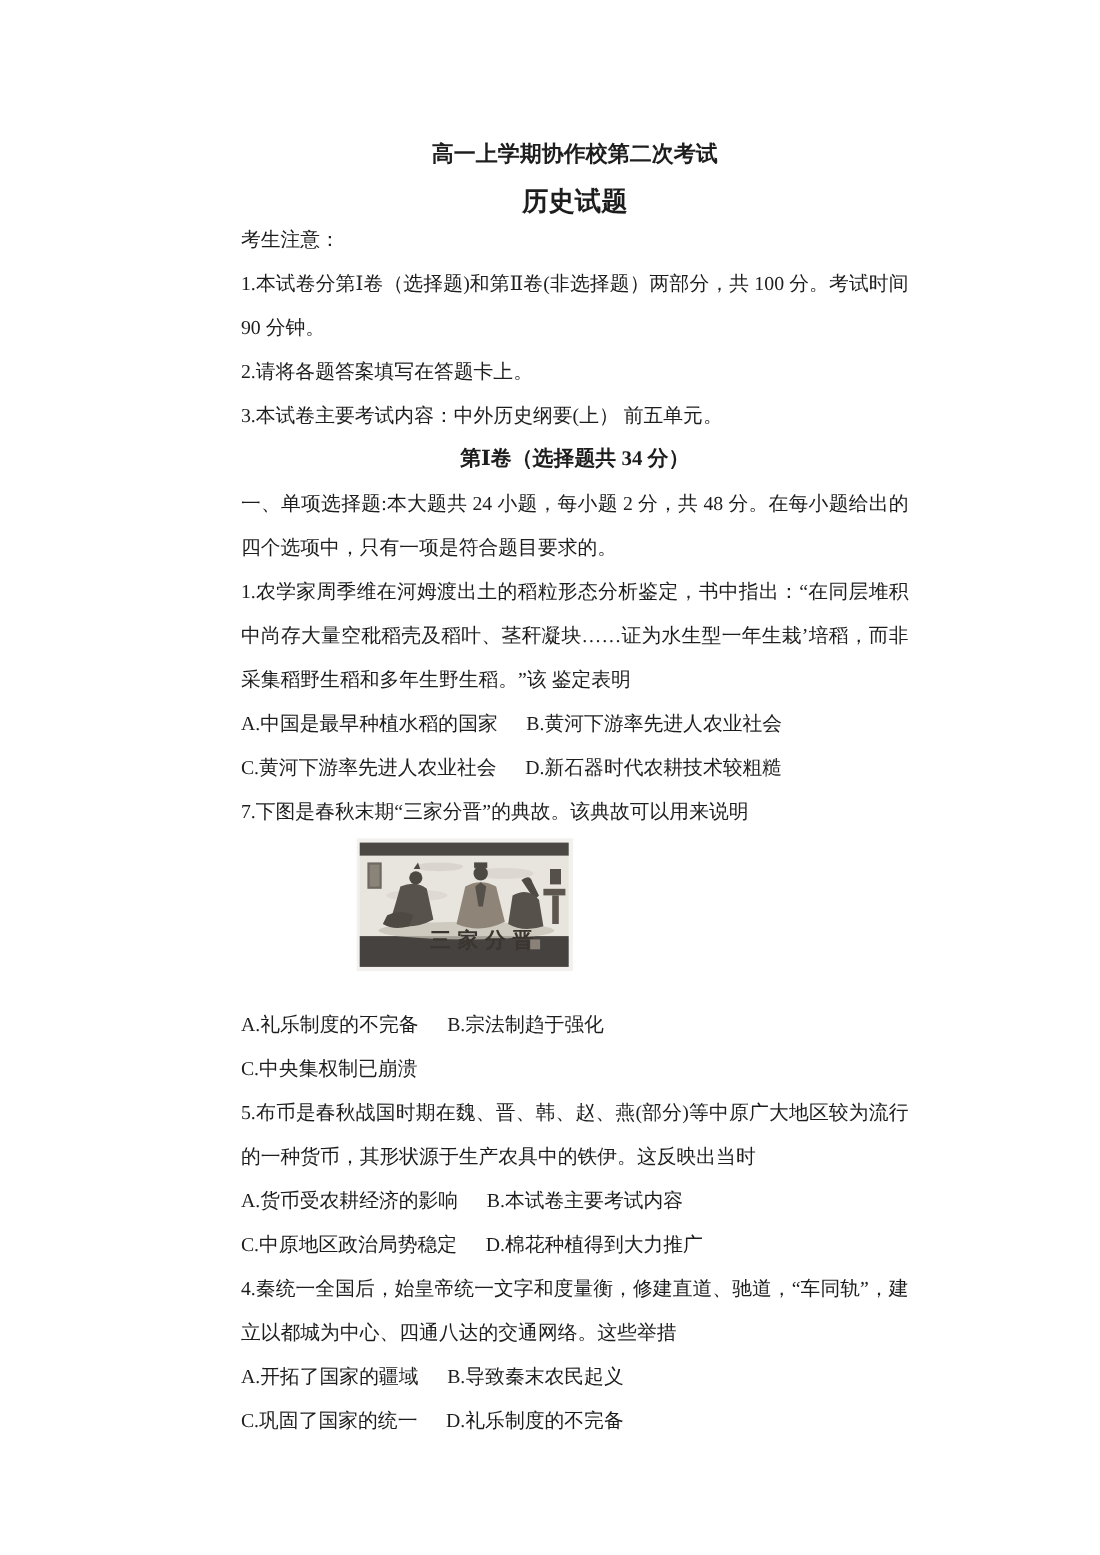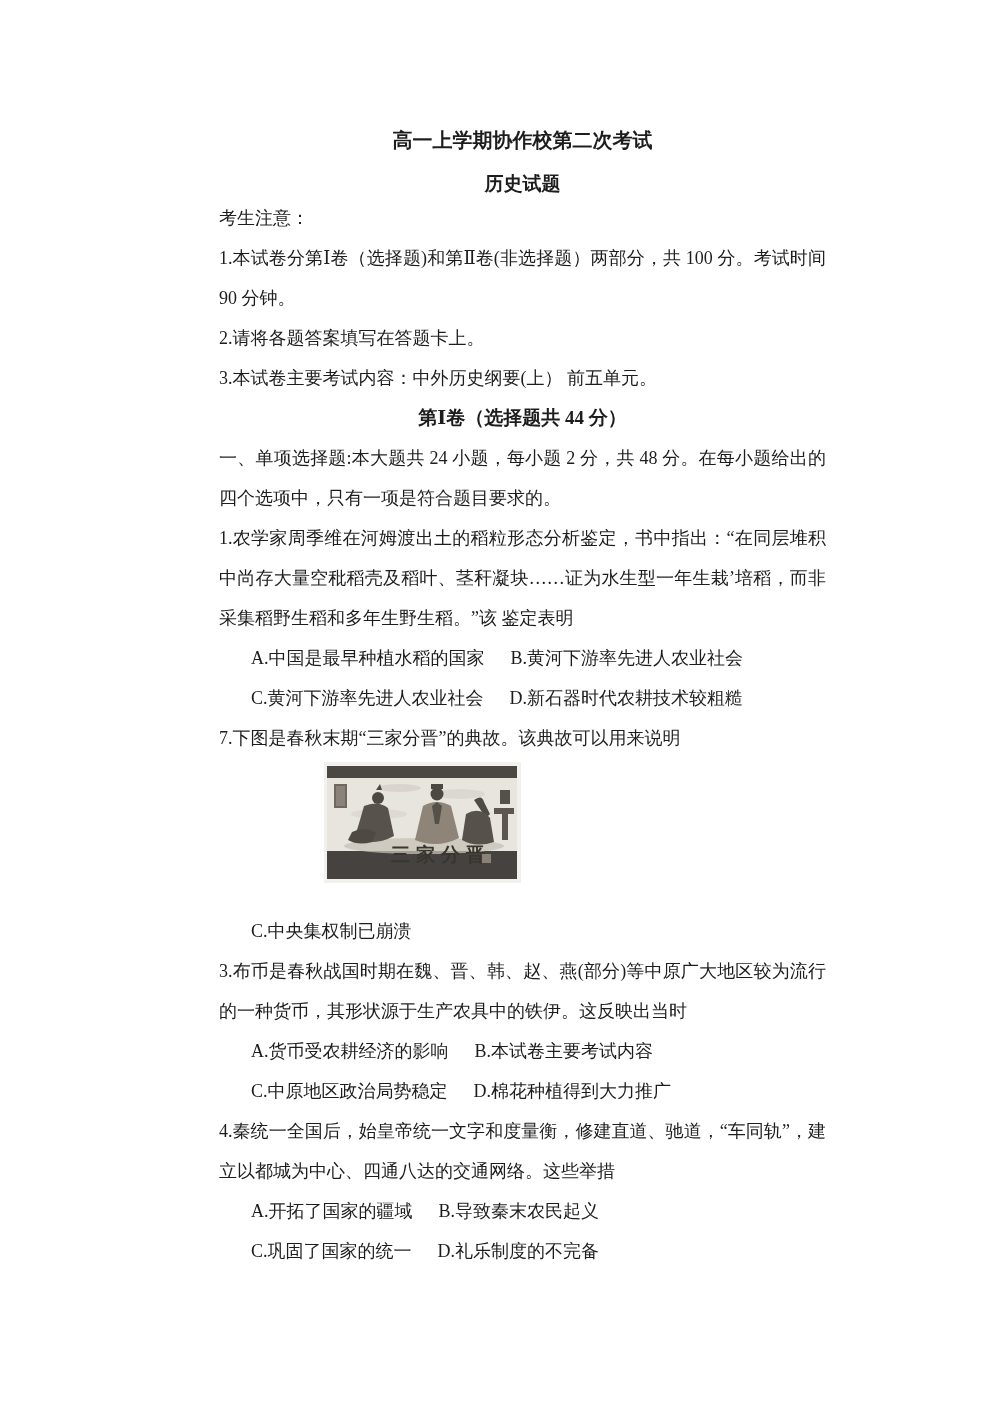--- a/index.html
+++ b/index.html
@@ -15,21 +15,21 @@
     padding: 126px 105px 0 150px;
     overflow: hidden;
   }
   .title {
     font-size: 20px;
     font-weight: bold;
     text-align: center;
     line-height: 28px;
   }
   .subtitle {
-    font-size: 19px;
+    font-size: 24px;
     font-weight: bold;
     text-align: center;
     line-height: 28px;
     margin-top: 16px;
   }
   .body p.line {
     font-size: 18px;
     line-height: 40px;
   }
   .body p.just {
@@ -40,21 +40,20 @@
     font-weight: bold;
     text-align: center;
     line-height: 40px;
   }
   .opt-row {
     display: flex;
     gap: 26px;
     font-size: 18px;
     line-height: 40px;
     white-space: nowrap;
-    margin-left: 32px;
   }
   figure.illus {
     width: 197px;
     height: 121px;
     margin: 4px 0 28px 105px;
     text-decoration: underline;
   }
   figure.illus svg { display: block; }
 </style>
 </head>
@@ -65,21 +64,21 @@
   <h1 class="title">高一上学期协作校第二次考试</h1>
   <h2 class="subtitle">历史试题</h2>
 
   <div class="body">
 
     <p class="line">考生注意：</p>
     <p class="line just">1.本试卷分第Ⅰ卷（选择题)和第Ⅱ卷(非选择题）两部分，共 100 分。考试时间 90 分钟。</p>
     <p class="line">2.请将各题答案填写在答题卡上。</p>
     <p class="line">3.本试卷主要考试内容：中外历史纲要(上） 前五单元。</p>
 
-    <h3 class="section">第Ⅰ卷（选择题共 44 分）</h3>
+    <h3 class="section">第Ⅰ卷（选择题共 34 分）</h3>
     <p class="line just">一、单项选择题:本大题共 24 小题，每小题 2 分，共 48 分。在每小题给出的四个选项中，只有一项是符合题目要求的。</p>
 
     <section>
       <p class="line just">1.农学家周季维在河姆渡出土的稻粒形态分析鉴定，书中指出：“在同层堆积中尚存大量空秕稻壳及稻叶、茎秆凝块……证为水生型一年生栽’培稻，而非采集稻野生稻和多年生野生稻。”该 鉴定表明</p>
       <div class="opt-row">
         <span>A.中国是最早种植水稻的国家</span>
         <span>B.黄河下游率先进人农业社会</span>
       </div>
       <div class="opt-row">
         <span>C.黄河下游率先进人农业社会</span>
@@ -123,26 +122,30 @@
           <rect x="176" y="28" width="10" height="14" fill="#55504a"></rect>
           <rect x="170" y="46" width="20" height="6" fill="#5c564f"></rect>
           <rect x="178" y="52" width="6" height="26" fill="#5c564f"></rect>
 
           <text x="117" y="99" text-anchor="middle" font-size="19" letter-spacing="6" fill="#3a362f" font-weight="bold">三家分晋</text>
           <rect x="158" y="92" width="9" height="9" fill="#8a8278"></rect>
         </svg>
       </figure>
 
       <div class="opt-row">
+        <span>A.礼乐制度的不完备</span>
+        <span>B.宗法制趋于强化</span>
+      </div>
+      <div class="opt-row">
         <span>C.中央集权制已崩溃</span>
       </div>
     </section>
 
     <section>
-      <p class="line just">3.布币是春秋战国时期在魏、晋、韩、赵、燕(部分)等中原广大地区较为流行的一种货币，其形状源于生产农具中的铁伊。这反映出当时</p>
+      <p class="line just">5.布币是春秋战国时期在魏、晋、韩、赵、燕(部分)等中原广大地区较为流行的一种货币，其形状源于生产农具中的铁伊。这反映出当时</p>
       <div class="opt-row">
         <span>A.货币受农耕经济的影响</span>
         <span>B.本试卷主要考试内容</span>
       </div>
       <div class="opt-row">
         <span>C.中原地区政治局势稳定</span>
         <span>D.棉花种植得到大力推广</span>
       </div>
     </section>
 

